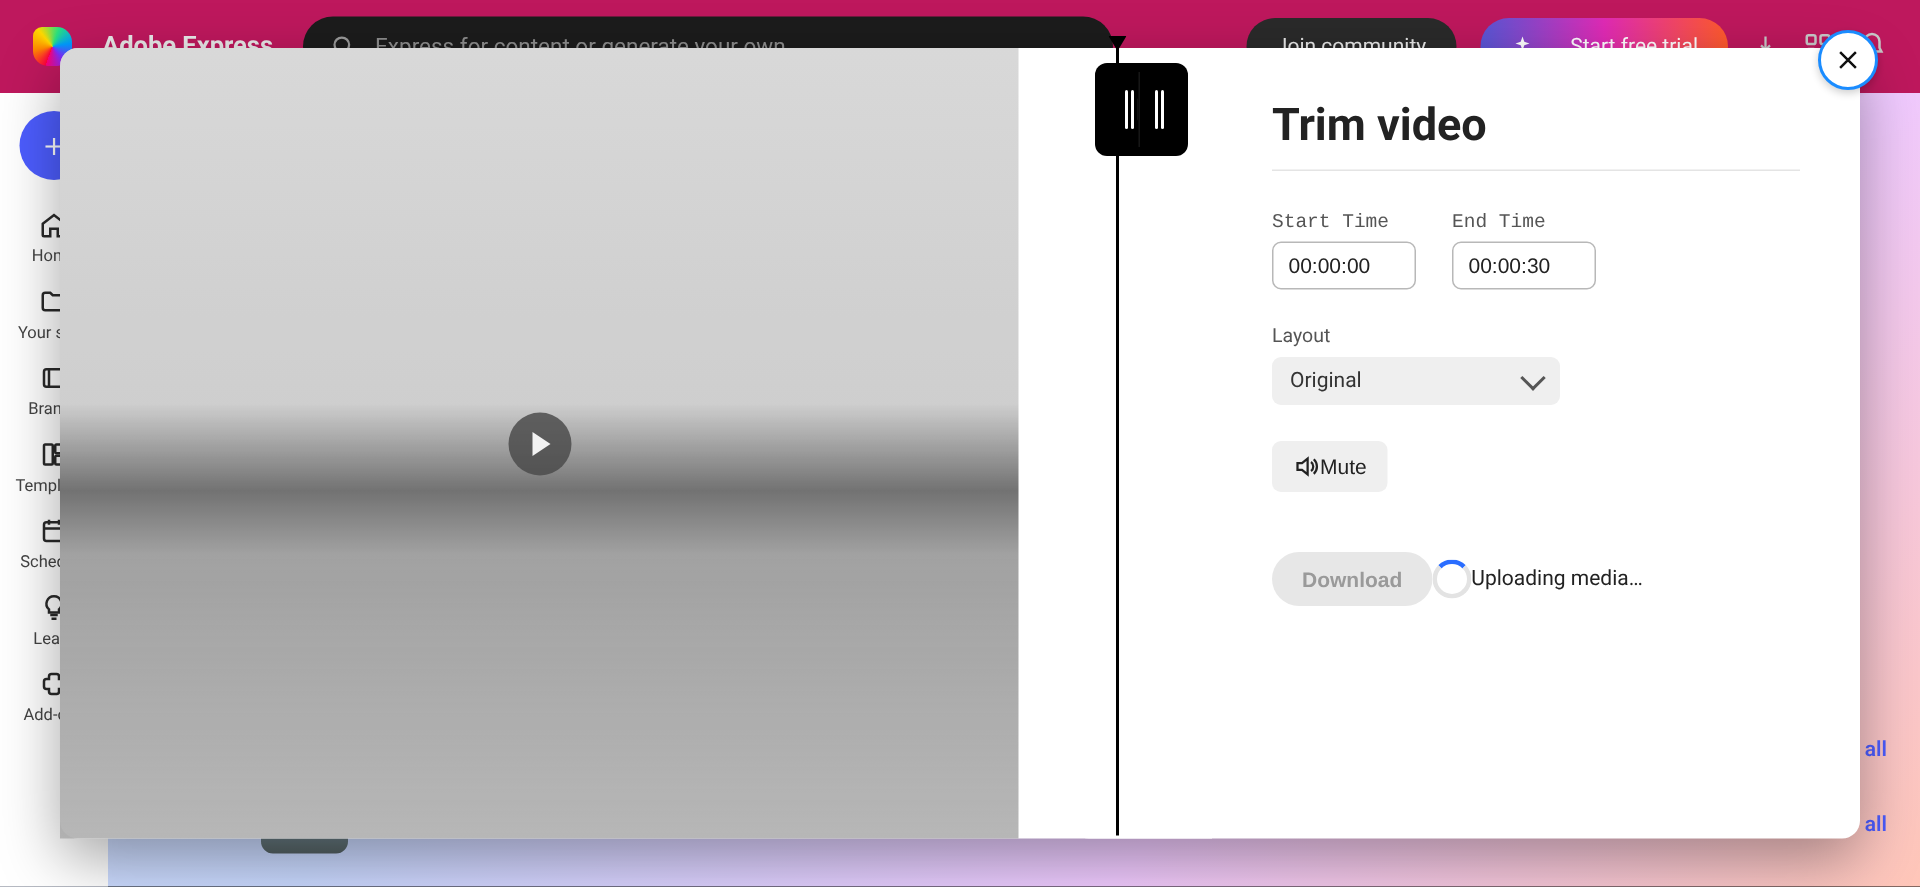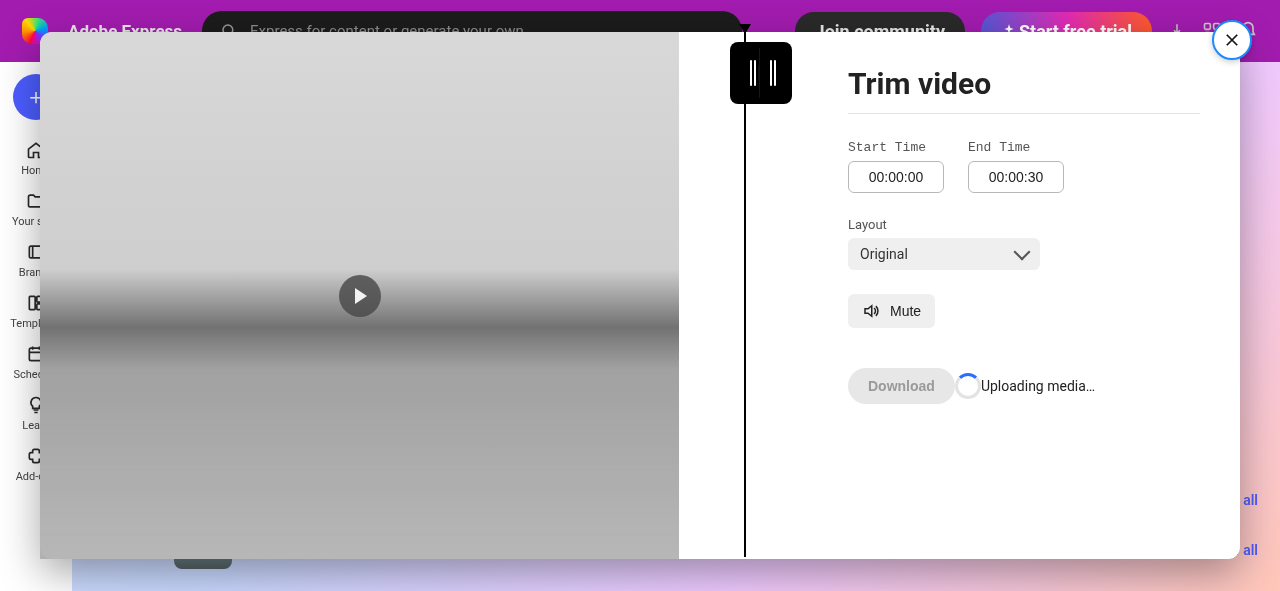--- a/index.html
+++ b/index.html
@@ -11,21 +11,21 @@
     width: 1280px;
     height: 591px;
     position: relative;
   }
 
   
   .topbar {
     position: absolute;
     top: 0; left: 0; right: 0;
     height: 62px;
-    background: #a21caf;
+    background: #be185d;
     display: flex;
     align-items: center;
     padding: 0 22px;
     gap: 20px;
     color: #d0d0d0;
   }
   .logo {
     width: 26px; height: 26px;
     background: conic-gradient(from 200deg,#ff0040,#ff8a00,#ffd800,#29e27f,#009bff,#7d2eff,#ff0079);
     border-radius: 6px 10px 10px 10px;
@@ -50,26 +50,26 @@
     display: flex;
     align-items: center;
     gap: 16px;
   }
   .pill-btn {
     height: 38px;
     border-radius: 20px;
     padding: 0 20px;
     display: flex;
     align-items: center;
-    font-size: 18px; font-weight: 700;
+    font-size: 14px; font-weight: 400;
   }
   .join-btn { background: #2a2a2a; color: #e8e8e8; }
   .trial-btn {
     background: linear-gradient(90deg, #5856d6 0%, #e02ab5 50%, #ff5a2b 100%);
-    color: #fff; gap:2px;
+    color: #fff; gap:24px;
   }
 
   .body-bg {
     position: absolute;
     top: 62px; left: 0; right: 0; bottom: 0;
     background: linear-gradient(135deg, #d9e6ff 0%, #c9d9ff 40%, #f0caff 70%, #ffc6b8 100%);
     border-top-left-radius: 14px;
   }
 
   .left-rail {
@@ -235,34 +235,33 @@
   }
   .divider { height:1px; background:#e4e4e4; margin: 4px 0 26px 0;}
   .field-row { display:flex; gap:24px; margin-bottom: 24px;}
   .field { display:flex; flex-direction:column; gap:6px; }
   .field label { font-size:13px; color:#555;font-family:Liberation Mono, monospace; }
   .time-input {
     width: 96px; height:32px;
     border:1px solid #b8b8b8; border-radius:6px;
     padding: 0 10px; font-size:14px; color:#222;
     background:#fff;
-    text-align:center;
   }
   .layout-label { font-size:13px; color:#555; display:block; margin-bottom:6px;margin-top:21px;}
   .select {
     width:192px; height:32px;
     background:#efefef; border:none; border-radius:6px;
     padding:0 12px;
     display:flex; align-items:center; justify-content:space-between;
     font-size:14px; color:#333;
     margin-bottom: 24px;
   }
   .chev { width:12px; height:12px; border-right:2px solid #555; border-bottom:2px solid #555; transform:rotate(45deg); margin-top:-4px;}
   .mute-btn{
-    display:inline-flex; align-items:center; gap:10px;
+    display:inline-flex; align-items:center; 
     background:#efefef; border:none; border-radius:6px;
     height:34px; padding:0 14px; font-size:14px; color:#222;
     margin-bottom: 40px;
   }
   .footer-row{ display:flex; align-items:center; }
   .download-btn{
     background:#e7e7e7; color:#9a9a9a;
     border:none; border-radius:20px; height:36px; padding:0 20px;
     font-size:14px; font-weight:600;
   }

